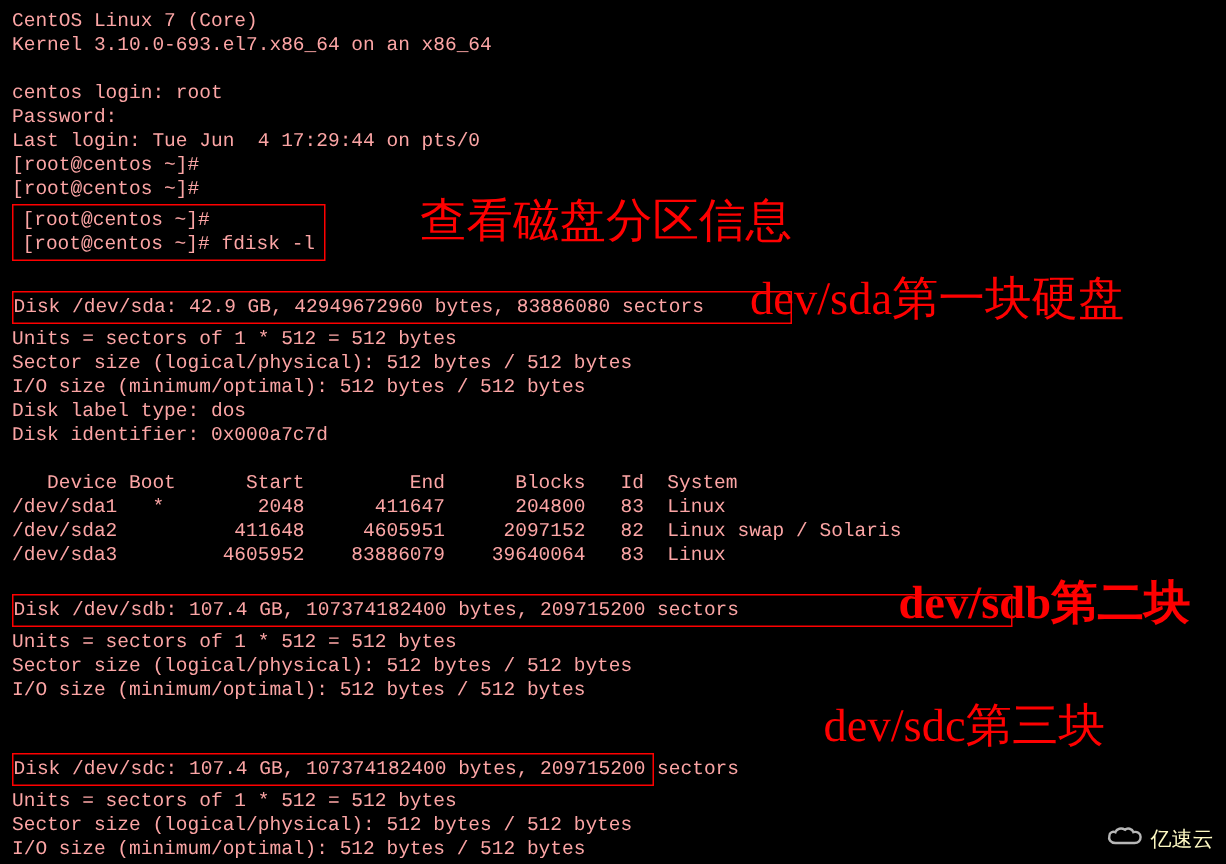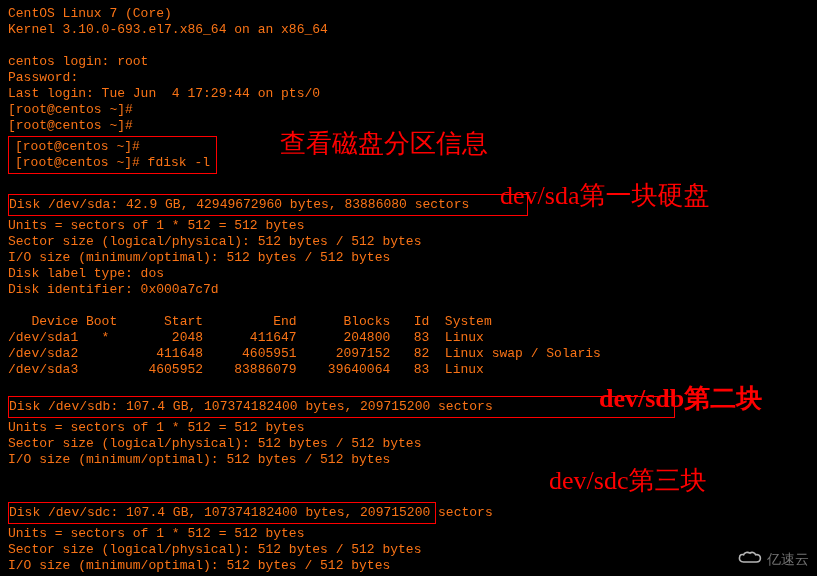--- a/index.html
+++ b/index.html
@@ -14,53 +14,53 @@
       color: #fff;
       line-height: 1.23;
       width: 817px;
       height: 576px;
       padding: 6px 8px;
       position: relative;
       overflow: hidden;
     }
     .term-line {
       white-space: pre;
-      color: #f97316;
+      color: #fca5a5;
     }
     .box-red {
       border: 1.5px solid #ff0000;
       display: inline-block;
     }
     .box-tall {
       padding: 2px 6px;
       margin-top: 2px;
       margin-bottom: 2px;
     }
     .box-wide {
       padding: 2px 0 2px 0px;
       width: 520px;
       margin-top: 2px;
       margin-bottom: 2px;
     }
     .annotation {
       position: absolute;
       font-family: "SimSun", "NSimSun", serif;
       color: #ff0000;
-      font-size: 26px;
+      font-size: 31px;
       pointer-events: none;
     }
     .anno1 { top: 128px; left: 280px; }
     .anno2 { top: 180px; left: 500px; }
     .anno3 { top: 383px; left: 599px; font-weight: bold; }
     .anno4 { top: 465px; left: 549px; }
     .watermark {
       position: absolute;
       bottom: 6px;
       right: 8px;
-      color: #737373;
+      color: #fef9c3;
       font-family: "Microsoft YaHei", Arial, sans-serif;
       font-size: 14px;
       display: flex;
       align-items: center;
       gap: 4px;
     }
     .watermark svg {
       width: 26px;
       height: 16px;
       fill: none;

